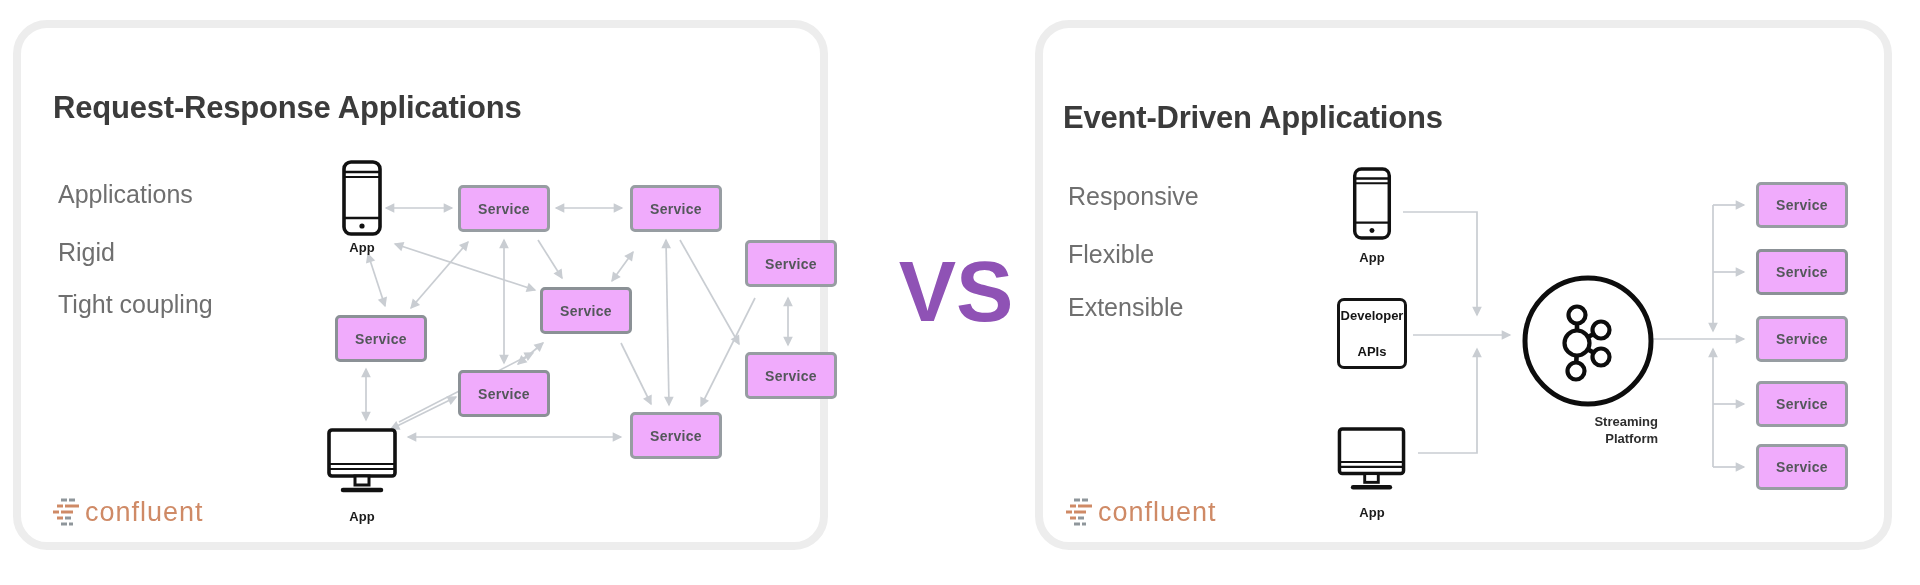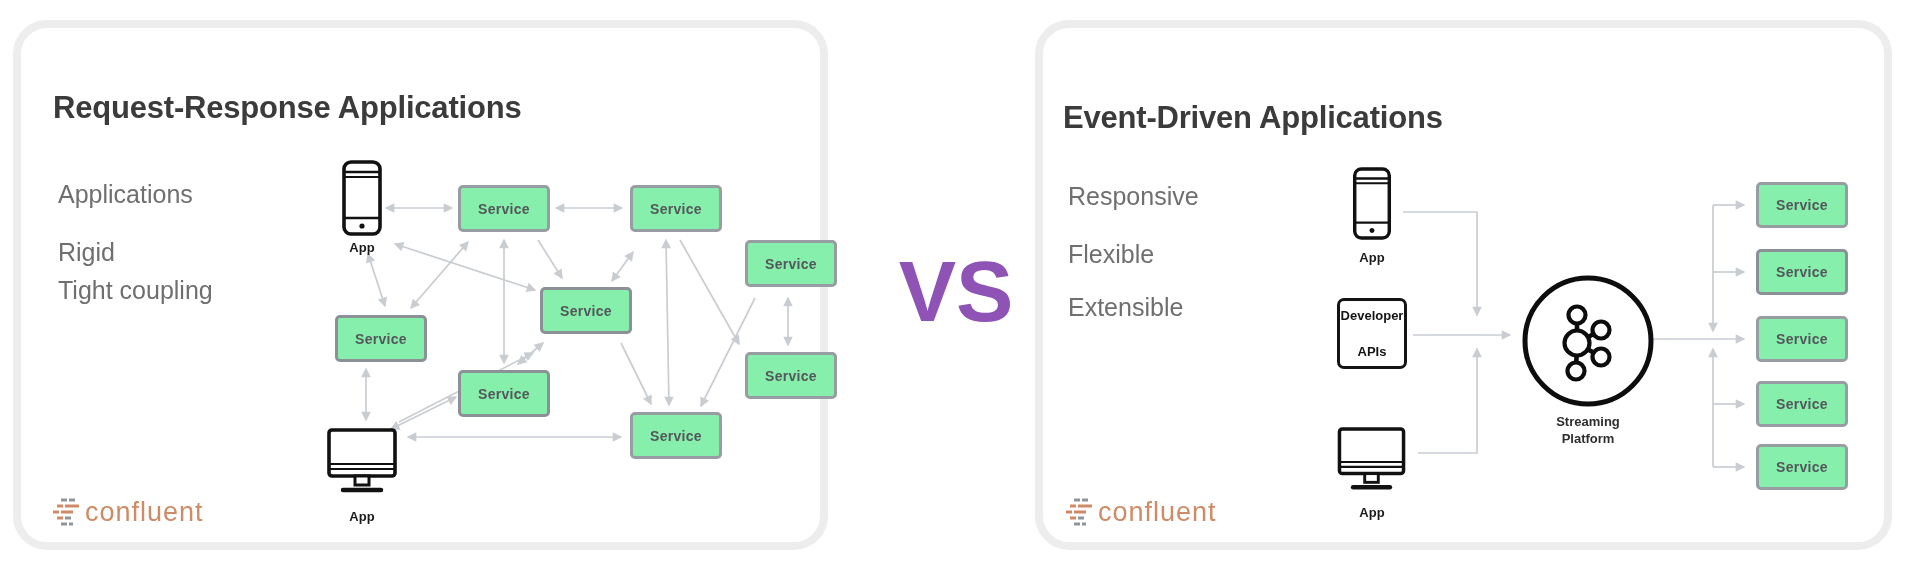--- a/index.html
+++ b/index.html
@@ -6,21 +6,21 @@
   .stage{position:relative;width:1920px;height:585px;background:#fff;overflow:hidden;
          font-family:"Liberation Sans", sans-serif;}
   .panel{position:absolute;top:20px;height:530px;background:#fff;border:8px solid #ededed;
          border-radius:34px;box-sizing:border-box;}
   .panel-left{left:13px;width:815px;}
   .panel-right{left:1035px;width:857px;}
   .edges{position:absolute;left:0;top:0;}
   .ptitle{position:absolute;margin:0;font-size:31px;font-weight:bold;color:#3b3b3b;
           letter-spacing:-0.2px;white-space:nowrap;}
   .trait{position:absolute;font-size:25px;color:#6f6f6f;white-space:nowrap;}
-  .svc{position:absolute;width:92px;height:47px;background:#86efac;border:3px solid #979da2;
+  .svc{position:absolute;width:92px;height:47px;background:#f0abfc;border:3px solid #979da2;
        border-radius:5px;display:flex;align-items:center;justify-content:center;
        font-size:14px;font-weight:bold;color:#53575a;letter-spacing:.3px;box-sizing:border-box;}
   .nodelabel{position:absolute;font-size:13px;font-weight:bold;color:#1c1c1c;
              width:60px;text-align:center;}
   .icon{position:absolute;}
   .devapis{position:absolute;width:70px;height:71px;background:#fff;border:3.6px solid #141414;
            border-radius:7px;display:flex;flex-direction:column;align-items:center;
            justify-content:center;box-sizing:border-box;font-size:13px;font-weight:bold;
            color:#141414;line-height:16px;}
   .twoline{position:absolute;width:140px;text-align:center;font-size:13px;font-weight:bold;
@@ -62,21 +62,21 @@
         <path d="M659,212 L718,316" marker-end="url(#ahL)"></path>
         <path d="M734,270 L680,378" marker-end="url(#ahL)"></path>
         <path d="M600,315 L630,376" marker-end="url(#ahL)"></path>
       </g>
     </svg>
 
     <h1 class="ptitle" style="left:32px;top:62px;">Request-Response Applications</h1>
 
     <div class="trait" style="left:37px;top:152px;">Applications</div>
     <div class="trait" style="left:37px;top:210px;">Rigid</div>
-    <div class="trait" style="left:37px;top:248px;">Tight coupling</div>
+    <div class="trait" style="left:37px;top:262px;">Tight coupling</div>
 
     <div class="icon" style="left:321px;top:132px;">
       <svg width="40" height="76" viewBox="0 0 40 76">
         <rect x="2" y="2" width="36" height="72" rx="7" fill="#fff" stroke="#111" stroke-width="3.6"></rect>
         <line x1="3" y1="12" x2="37" y2="12" stroke="#111" stroke-width="2.4"></line>
         <line x1="3" y1="17" x2="37" y2="17" stroke="#111" stroke-width="2"></line>
         <line x1="3" y1="58" x2="37" y2="58" stroke="#111" stroke-width="2.4"></line>
         <circle cx="20" cy="66" r="2.6" fill="#111"></circle>
       </svg>
     </div>
@@ -188,21 +188,21 @@
       <svg width="73" height="67" viewBox="0 0 70 69">
         <rect x="2" y="2" width="66" height="46" rx="3" fill="#fff" stroke="#111" stroke-width="3.6"></rect>
         <line x1="3" y1="36" x2="67" y2="36" stroke="#111" stroke-width="2.2"></line>
         <line x1="3" y1="41" x2="67" y2="41" stroke="#111" stroke-width="2.2"></line>
         <rect x="28" y="48" width="14" height="9" fill="#fff" stroke="#111" stroke-width="3"></rect>
         <line x1="16" y1="62" x2="54" y2="62" stroke="#111" stroke-width="4.5" stroke-linecap="round"></line>
       </svg>
     </div>
     <div class="nodelabel" style="left:299px;top:477px;">App</div>
 
-    <div class="twoline" style="left:475px;top:385px;">
+    <div class="twoline" style="left:475px;top:385px;text-align:right;">
       <div>Streaming</div>
       <div>Platform</div>
     </div>
 
     <div class="svc" style="left:713px;top:154px;height:46px;">Service</div>
     <div class="svc" style="left:713px;top:221px;height:46px;border-color:#8b9196;">Service</div>
     <div class="svc" style="left:713px;top:288px;height:46px;">Service</div>
     <div class="svc" style="left:713px;top:353px;height:46px;">Service</div>
     <div class="svc" style="left:713px;top:416px;height:46px;">Service</div>
 

